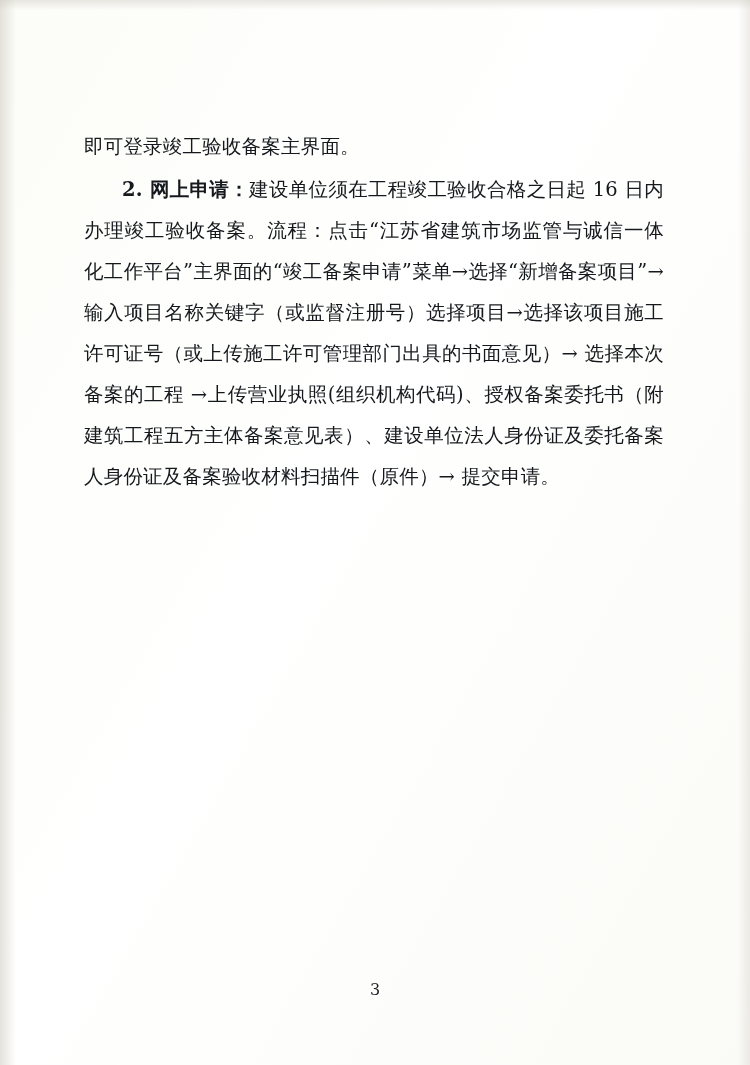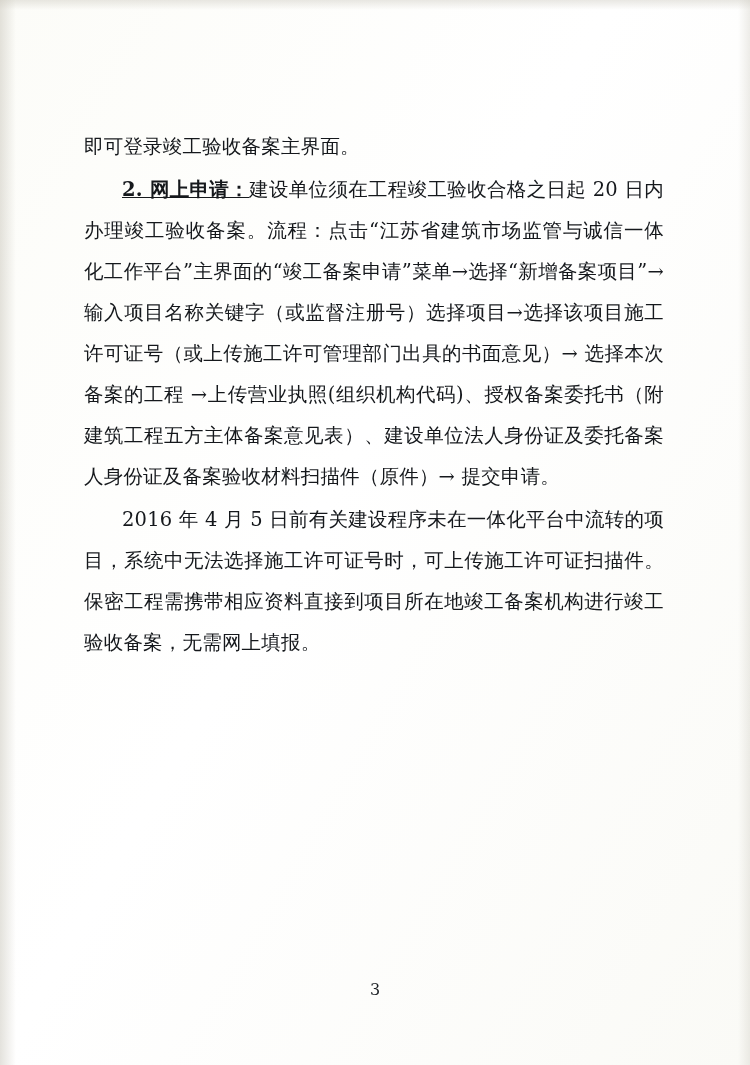--- a/index.html
+++ b/index.html
@@ -40,21 +40,20 @@
     text-align: justify;
     text-justify: inter-ideograph;
     letter-spacing: 0.2px;
     font-family: "DejaVu Serif", "Liberation Serif", serif;
   }
   p.indent {
     text-indent: 38px;
   }
   .bold {
     font-weight: bold;
-    text-decoration: underline;
   }
   .page-number {
     position: absolute;
     left: 0;
     top: 980px;
     width: 750px;
     text-align: center;
     font-size: 16px;
     color: #1b1f24;
     font-family: "DejaVu Serif", "Liberation Serif", serif;
@@ -95,23 +94,20 @@
   <div class="edge-shadow-left"></div>
   <div class="edge-shadow-top"></div>
   <div class="edge-shadow-right"></div>
 
   <div class="content">
     <p class="para">
       <span>即可登录竣工验收备案主界面。</span>
     </p>
 
     <p class="para indent">
-      <span class="bold">2. 网上申请：</span><span>建设单位须在工程竣工验收合格之日起 20 日内办理竣工验收备案。流程：点击“江苏省建筑市场监管与诚信一体化工作平台”主界面的“竣工备案申请”菜单→选择“新增备案项目”→输入项目名称关键字（或监督注册号）选择项目→选择该项目施工许可证号（或上传施工许可管理部门出具的书面意见）→ 选择本次备案的工程 →上传营业执照(组织机构代码)、授权备案委托书（附建筑工程五方主体备案意见表）、建设单位法人身份证及委托备案人身份证及备案验收材料扫描件（原件）→ 提交申请。</span>
+      <span class="bold">2. 网上申请：</span><span>建设单位须在工程竣工验收合格之日起 16 日内办理竣工验收备案。流程：点击“江苏省建筑市场监管与诚信一体化工作平台”主界面的“竣工备案申请”菜单→选择“新增备案项目”→输入项目名称关键字（或监督注册号）选择项目→选择该项目施工许可证号（或上传施工许可管理部门出具的书面意见）→ 选择本次备案的工程 →上传营业执照(组织机构代码)、授权备案委托书（附建筑工程五方主体备案意见表）、建设单位法人身份证及委托备案人身份证及备案验收材料扫描件（原件）→ 提交申请。</span>
     </p>
 
-    <p class="para indent">
-      <span>2016 年 4 月 5 日前有关建设程序未在一体化平台中流转的项目，系统中无法选择施工许可证号时，可上传施工许可证扫描件。保密工程需携带相应资料直接到项目所在地竣工备案机构进行竣工验收备案，无需网上填报。</span>
-    </p>
 
   </div>
 
   <div class="page-number">3</div>
 </div>
 
 </body></html>

